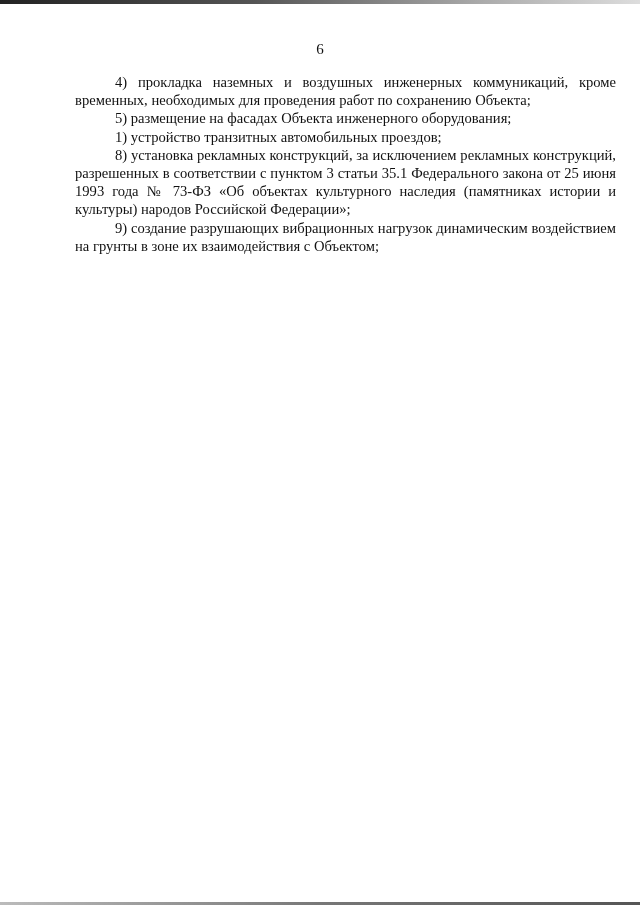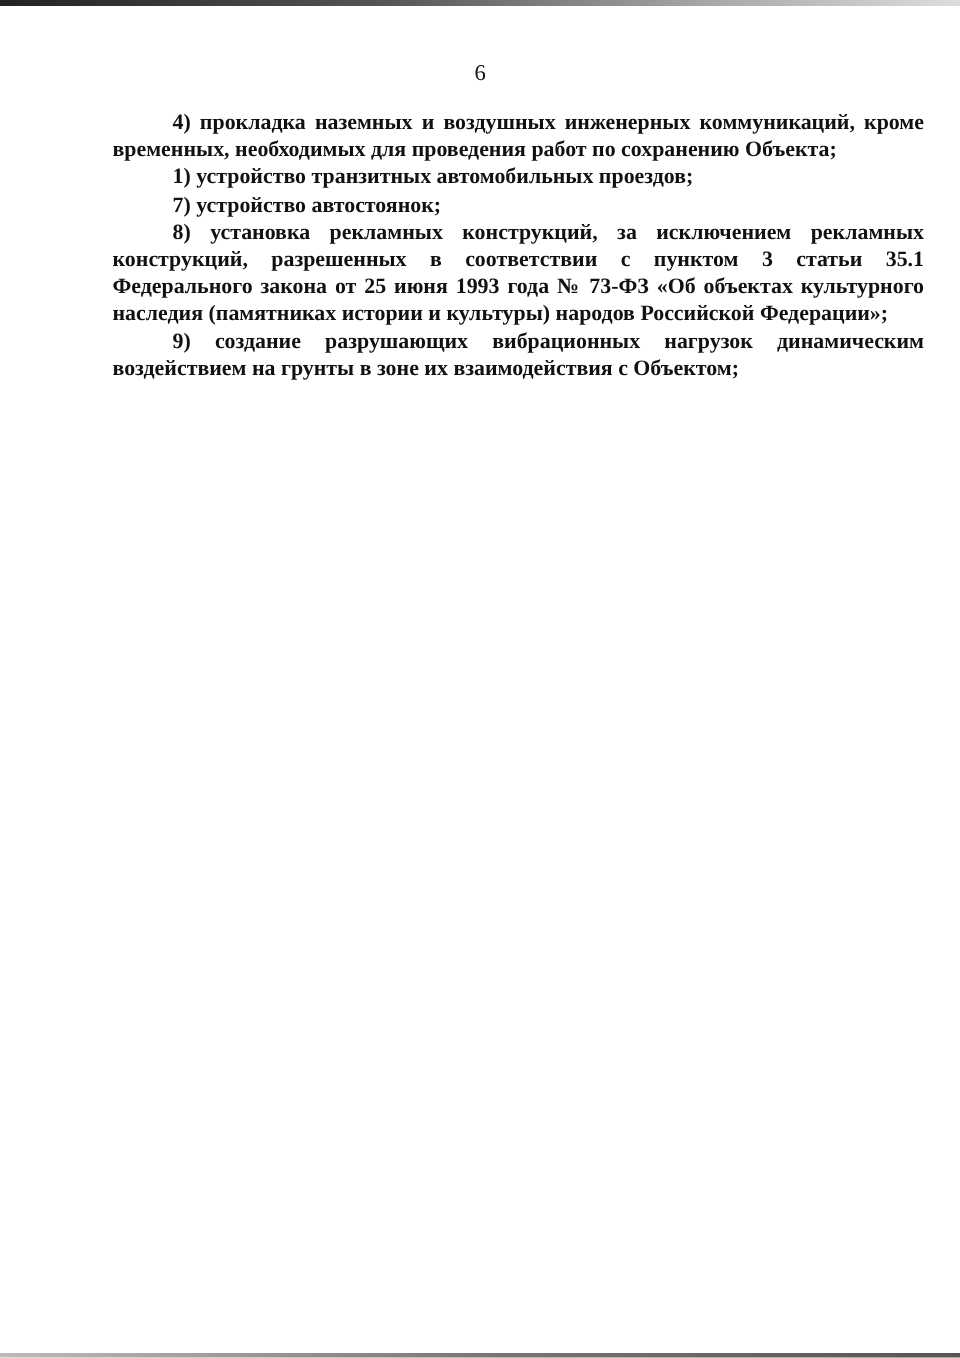--- a/index.html
+++ b/index.html
@@ -23,31 +23,30 @@
     text-align: center; font-size: 15px; line-height: 18px;
   }
   .body-text {
     position: absolute; left: 75px; top: 73px; width: 541px;
     font-size: 14.6px; line-height: 18.2px;
   }
   .para {
     margin: 0;
     text-indent: 40px;
     text-align: justify;
-    font-weight: bold;
   }
 </style>
 </head>
 <body>
 
 <div class="top-edge"></div>
 
 <div class="page-number">6</div>
 
 <div class="body-text">
   <p class="para">4) прокладка наземных и воздушных инженерных коммуникаций, кроме временных, необходимых для проведения работ по сохранению Объекта;</p>
+  <p class="para">5) размещение на фасадах Объекта инженерного оборудования;</p>
   <p class="para">1) устройство транзитных автомобильных проездов;</p>
-  <p class="para">7) устройство автостоянок;</p>
   <p class="para">8) установка рекламных конструкций, за исключением рекламных конструкций, разрешенных в соответствии с пунктом 3 статьи 35.1 Федерального закона от 25 июня 1993 года № 73-ФЗ «Об объектах культурного наследия (памятниках истории и культуры) народов Российской Федерации»;</p>
   <p class="para">9) создание разрушающих вибрационных нагрузок динамическим воздействием на грунты в зоне их взаимодействия с Объектом;</p>
 </div>
 
 <div class="bottom-edge"></div>
 
 </body></html>

